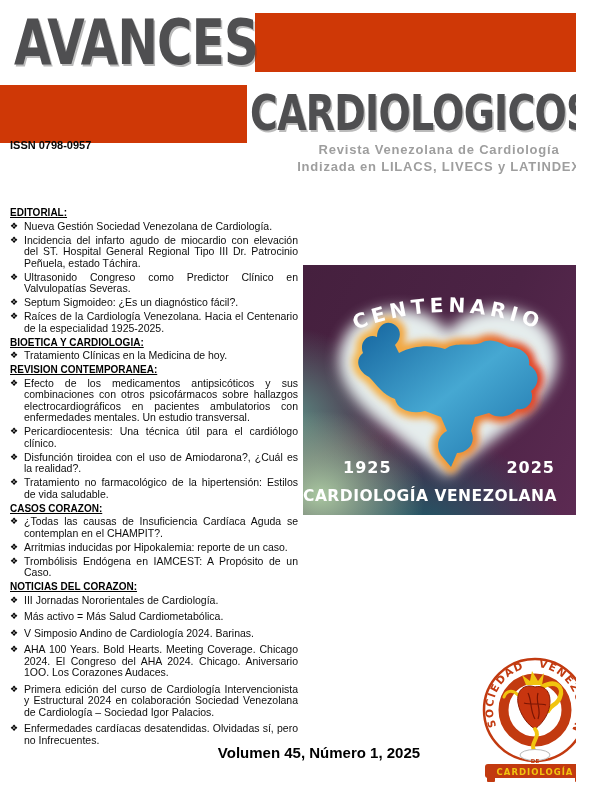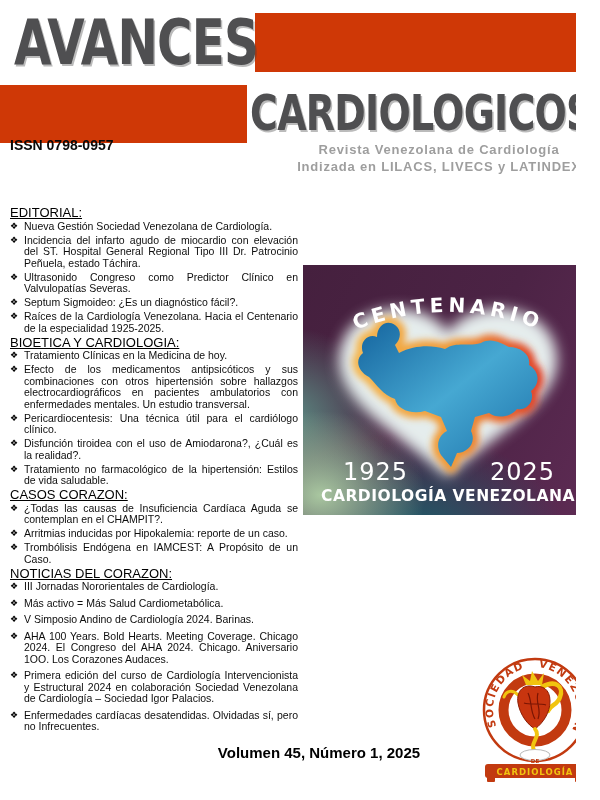--- a/index.html
+++ b/index.html
@@ -11,52 +11,52 @@
   .accent-bar{position:absolute;background:var(--accent,#cf3806);}
   .bar-top{left:255px;top:13px;width:341px;height:59px;}
   .bar-bottom{left:0;top:85px;width:247px;height:58px;}
   .title-line{
     position:absolute;font-family:"DejaVu Sans",sans-serif;font-weight:bold;
     color:#4f4f51;text-shadow:2px 2px 0 rgba(60,60,60,.35);
     transform-origin:left top;white-space:nowrap;letter-spacing:-1px;
   }
   .title-avances{left:14px;top:6px;font-size:62px;transform:scaleX(.78);}
   .title-cardio{left:250px;top:84px;font-size:50px;transform:scaleX(.76);}
-  .issn-block{position:absolute;left:10px;top:137px;font-size:14px;font-weight:bold;line-height:16px;color:#0a0a0a;}
+  .issn-block{position:absolute;left:10px;top:137px;font-size:11px;font-weight:bold;line-height:16px;color:#0a0a0a;}
   .subtitle{
     position:absolute;left:282px;top:141px;width:314px;text-align:center;
     color:#9e9e9e;font-size:13px;line-height:17px;letter-spacing:.8px;font-weight:bold;
   }
   
   .toc{position:absolute;left:10px;top:206px;width:288px;font-size:10.5px;line-height:11.5px;}
   .toc-heading{
-    font-weight:normal;text-decoration:underline;color:#000;
-    margin:1px 0 2px 0;font-size:13px;
+    font-weight:bold;text-decoration:underline;color:#000;
+    margin:1px 0 2px 0;font-size:10px;
   }
   .toc-item{display:flex;margin:0 0 2.5px 0;}
   .toc-item.spaced{margin-bottom:5px;}
   .toc-item .bullet{flex:0 0 14px;font-size:9px;line-height:11.5px;color:#000;}
   .toc-item .itext{flex:1;text-align:justify;text-align-last:left;color:#0d0d0d;}
   
   .poster{
     position:absolute;left:303px;top:265px;width:290px;height:250px;overflow:hidden;
     background:
       radial-gradient(150px 120px at 6% 92%, #a9c7a0 0%, rgba(169,199,160,0) 70%),
       radial-gradient(210px 140px at 38% 108%, #1d5f6b 0%, rgba(29,95,107,0) 72%),
       radial-gradient(170px 150px at -6% 62%, #5d8f85 0%, rgba(93,143,133,0) 62%),
       linear-gradient(115deg,#45203e 0%,#4c2345 55%,#5e2b54 100%);
   }
   .poster svg{position:absolute;left:0;top:0;}
   .poster .year{
     position:absolute;top:193px;color:#fff;font-family:"DejaVu Sans",sans-serif;
-    font-weight:normal;font-size:24px;letter-spacing:1px;
+    font-weight:bold;font-size:16px;letter-spacing:1px;
   }
   .y1925{left:40px;} .y2025{right:38px;}
   .poster .caption{
-    position:absolute;left:0;top:222px;width:100%;text-align:center;color:#fff;
+    position:absolute;left:0;top:222px;width:100%;text-align:left;color:#fff;
     font-family:"DejaVu Sans",sans-serif;font-weight:bold;font-size:15.5px;letter-spacing:.5px;
   }
   
   .logo{position:absolute;left:480px;top:653px;}
   .volume{
     position:absolute;left:0;top:744px;width:590px;text-align:center;
     font-size:15px;font-weight:bold;color:#000;margin-left:24px;
   }
 </style>
 </head>
@@ -98,23 +98,24 @@
       </div>
       <div class="toc-item">
         <span class="bullet">❖</span>
         <div class="itext">Raíces de la Cardiología Venezolana.  Hacia el Centenario de la especialidad 1925-2025.</div>
       </div>
       <div class="toc-heading">BIOETICA Y CARDIOLOGIA:</div>
       <div class="toc-item">
         <span class="bullet">❖</span>
         <div class="itext">Tratamiento Clínicas en la Medicina de hoy.</div>
       </div>
-      <div class="toc-item">
-        <span class="bullet">❖</span>
-        <div class="itext">Efecto de los medicamentos antipsicóticos y sus combinaciones con otros hipertensión sobre hallazgos electrocardiográficos en pacientes ambulatorios con enfermedades mentales. Un estudio transversal.</div>
+      <div class="toc-heading">REVISION CONTEMPORANEA:</div>
+      <div class="toc-item">
+        <span class="bullet">❖</span>
+        <div class="itext">Efecto de los medicamentos antipsicóticos y sus combinaciones con otros psicofármacos sobre hallazgos electrocardiográficos en pacientes ambulatorios con enfermedades mentales. Un estudio transversal.</div>
       </div>
       <div class="toc-item">
         <span class="bullet">❖</span>
         <div class="itext">Pericardiocentesis: Una técnica útil para el cardiólogo clínico.</div>
       </div>
       <div class="toc-item">
         <span class="bullet">❖</span>
         <div class="itext">Disfunción tiroidea con el uso de Amiodarona?, ¿Cuál es la realidad?.</div>
       </div>
       <div class="toc-item">

